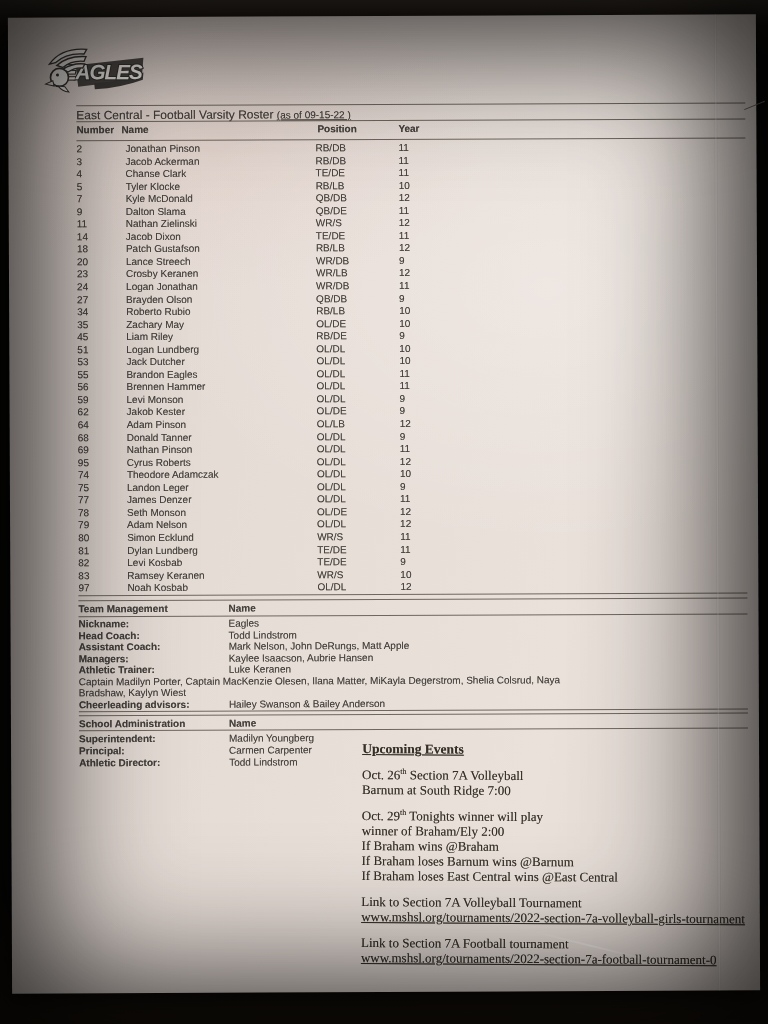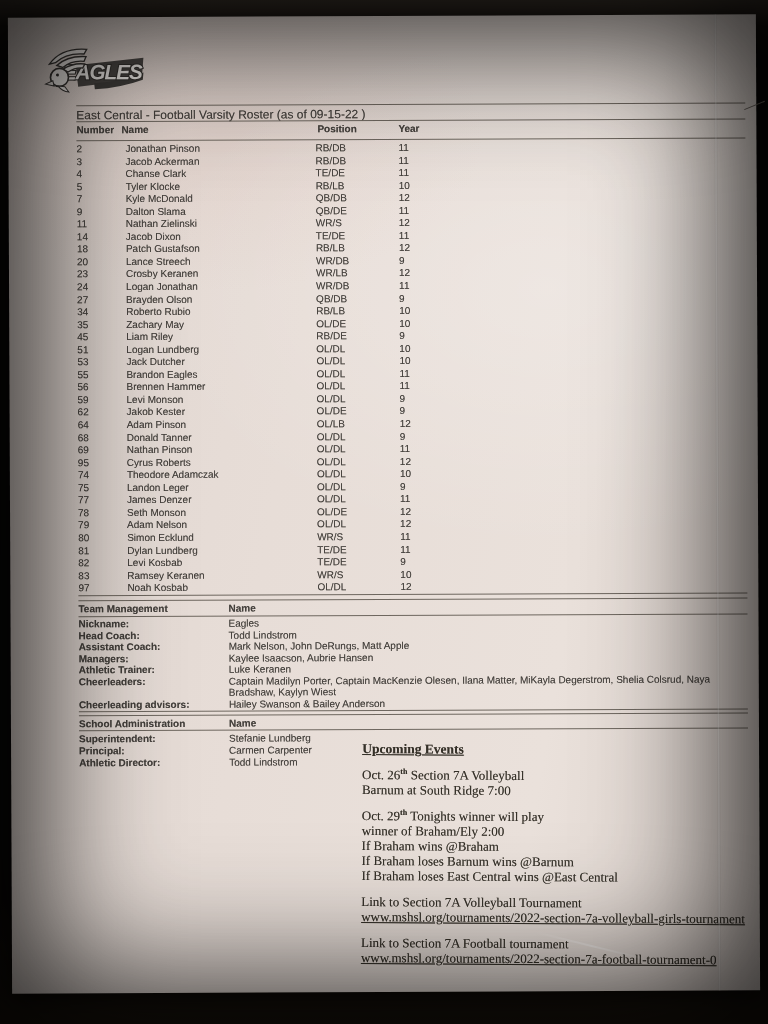--- a/index.html
+++ b/index.html
@@ -27,21 +27,21 @@
   .logo svg{width:100%;height:100%;}
 
   .rule{position:absolute;left:68px;width:669px;height:1px;background:#6e675f;}
   .r1{top:88px}.r2{top:104px}.r3{top:123px}
   .r4{top:578px}.r5{top:583px}.r6{top:599px}
   .r7{top:694px}.r8{top:698px}.r9{top:713px}
   .hook{position:absolute;left:733px;top:79px;width:22px;height:12px;
     border-bottom:1px solid #6e675f;transform:rotate(-22deg);}
 
   .title-line{position:absolute;left:68px;top:91px;font-size:12px;white-space:nowrap;}
-  .title-asof{font-size:12px;}
+  .title-asof{font-size:10px;text-decoration:underline;}
 
   .roster-header{position:absolute;left:68px;top:107px;width:669px;height:16px;
     font-size:10px;font-weight:bold;}
   .roster-header span{position:absolute;top:0;text-align:center;}
   .rh-num{left:0}.rh-name{left:45px}.rh-pos{left:241px}.rh-year{left:322px}
 
   .roster-body{position:absolute;left:68px;top:126px;width:669px;}
   .player-row{position:relative;height:12.56px;font-size:10px;line-height:12.3px;}
   .pc{position:absolute;top:0;white-space:nowrap;}
   .pc-num{left:0}.pc-name{left:49px}.pc-pos{left:239px}.pc-year{left:322px}
@@ -60,21 +60,21 @@
   #sa-rows .kv-value{width:auto;white-space:nowrap;}
 
   .events{position:absolute;left:350px;top:727px;width:396px;
     transform:rotate(0.6deg);
     font-family:"Liberation Serif","DejaVu Serif",serif;color:#343028;font-size:13px;
     text-shadow:0 0 .4px rgba(52,48,40,.55);}
   .ev-title{font-size:13.5px;font-weight:bold;text-decoration:underline;margin:0 0 10px 0;}
   .ev-block{margin:0 0 11px 0;}
   .ev-line{margin:0;line-height:15px;white-space:nowrap;}
   .ev-url{text-decoration:underline;}
-  sup.ord{font-size:8px;line-height:0;font-weight:bold;}
+  sup.ord{font-size:8px;line-height:0;}
 </style>
 </head>
 <body>
 
 <div class="scene">
   <div class="paper">
 
     <div class="logo">
       <svg viewBox="0 0 300 170">
         <path d="M95 64 L298 42 L293 106 L102 128 Z" fill="#4b4744"></path>
@@ -391,42 +391,41 @@
     <span class="kv-label">Managers:</span>
     <span class="kv-value">Kaylee Isaacson, Aubrie Hansen</span>
   </div>
 
   <div class="kv-row">
     <span class="kv-label">Athletic Trainer:</span>
     <span class="kv-value">Luke Keranen</span>
   </div>
 
   <div class="kv-row">
-    <span class="kv-label">Cheerleaders:</span>
     <span class="kv-value">Captain Madilyn Porter, Captain MacKenzie Olesen, Ilana Matter, MiKayla Degerstrom, Shelia Colsrud, Naya Bradshaw, Kaylyn Wiest</span>
   </div>
 
   <div class="kv-row">
     <span class="kv-label">Cheerleading advisors:</span>
     <span class="kv-value">Hailey Swanson &amp; Bailey Anderson</span>
   </div>
 </div>
 
     <div class="rule r7"></div>
     <div class="rule r8"></div>
 
     <div class="sec-header" id="sa-header">
       <span>School Administration</span>
       <span class="sec-name">Name</span>
     </div>
     <div class="rule r9"></div>
     <div class="kv-rows" id="sa-rows">
   <div class="kv-row">
     <span class="kv-label">Superintendent:</span>
-    <span class="kv-value">Stefanie Lundberg</span>
+    <span class="kv-value">Madilyn Youngberg</span>
   </div>
 
   <div class="kv-row">
     <span class="kv-label">Principal:</span>
     <span class="kv-value">Carmen Carpenter</span>
   </div>
 
   <div class="kv-row">
     <span class="kv-label">Athletic Director:</span>
     <span class="kv-value">Todd Lindstrom</span>

